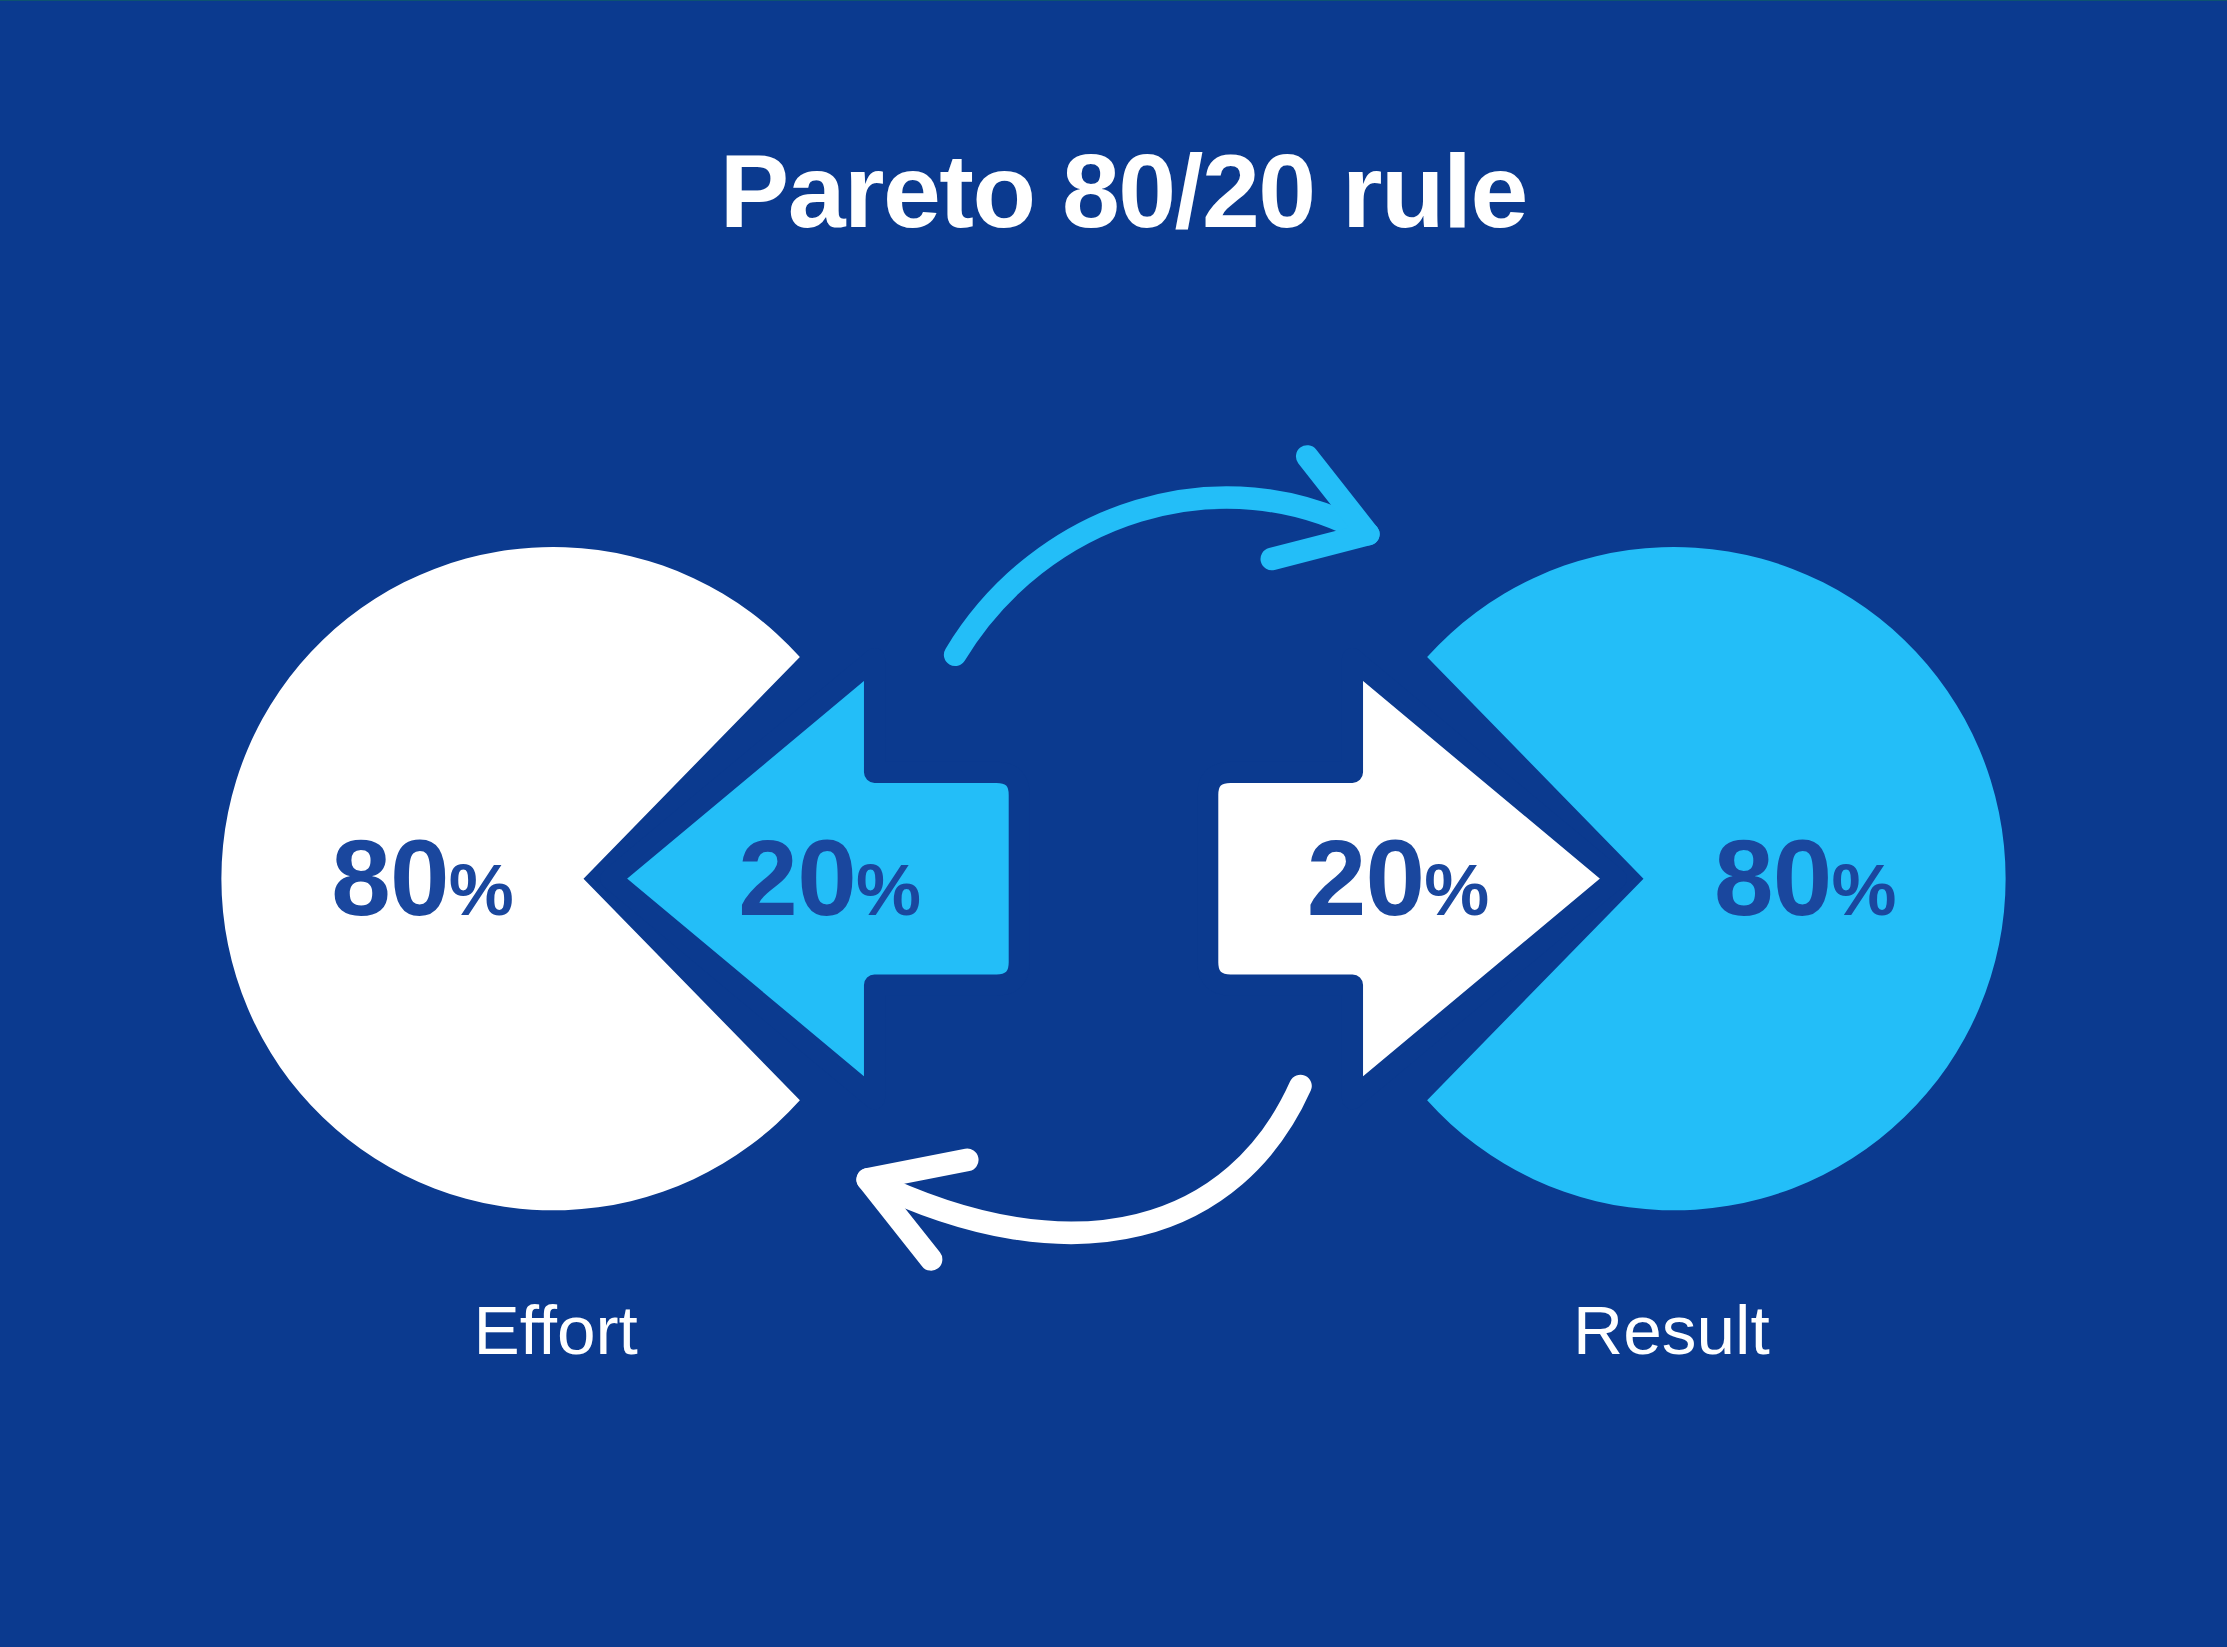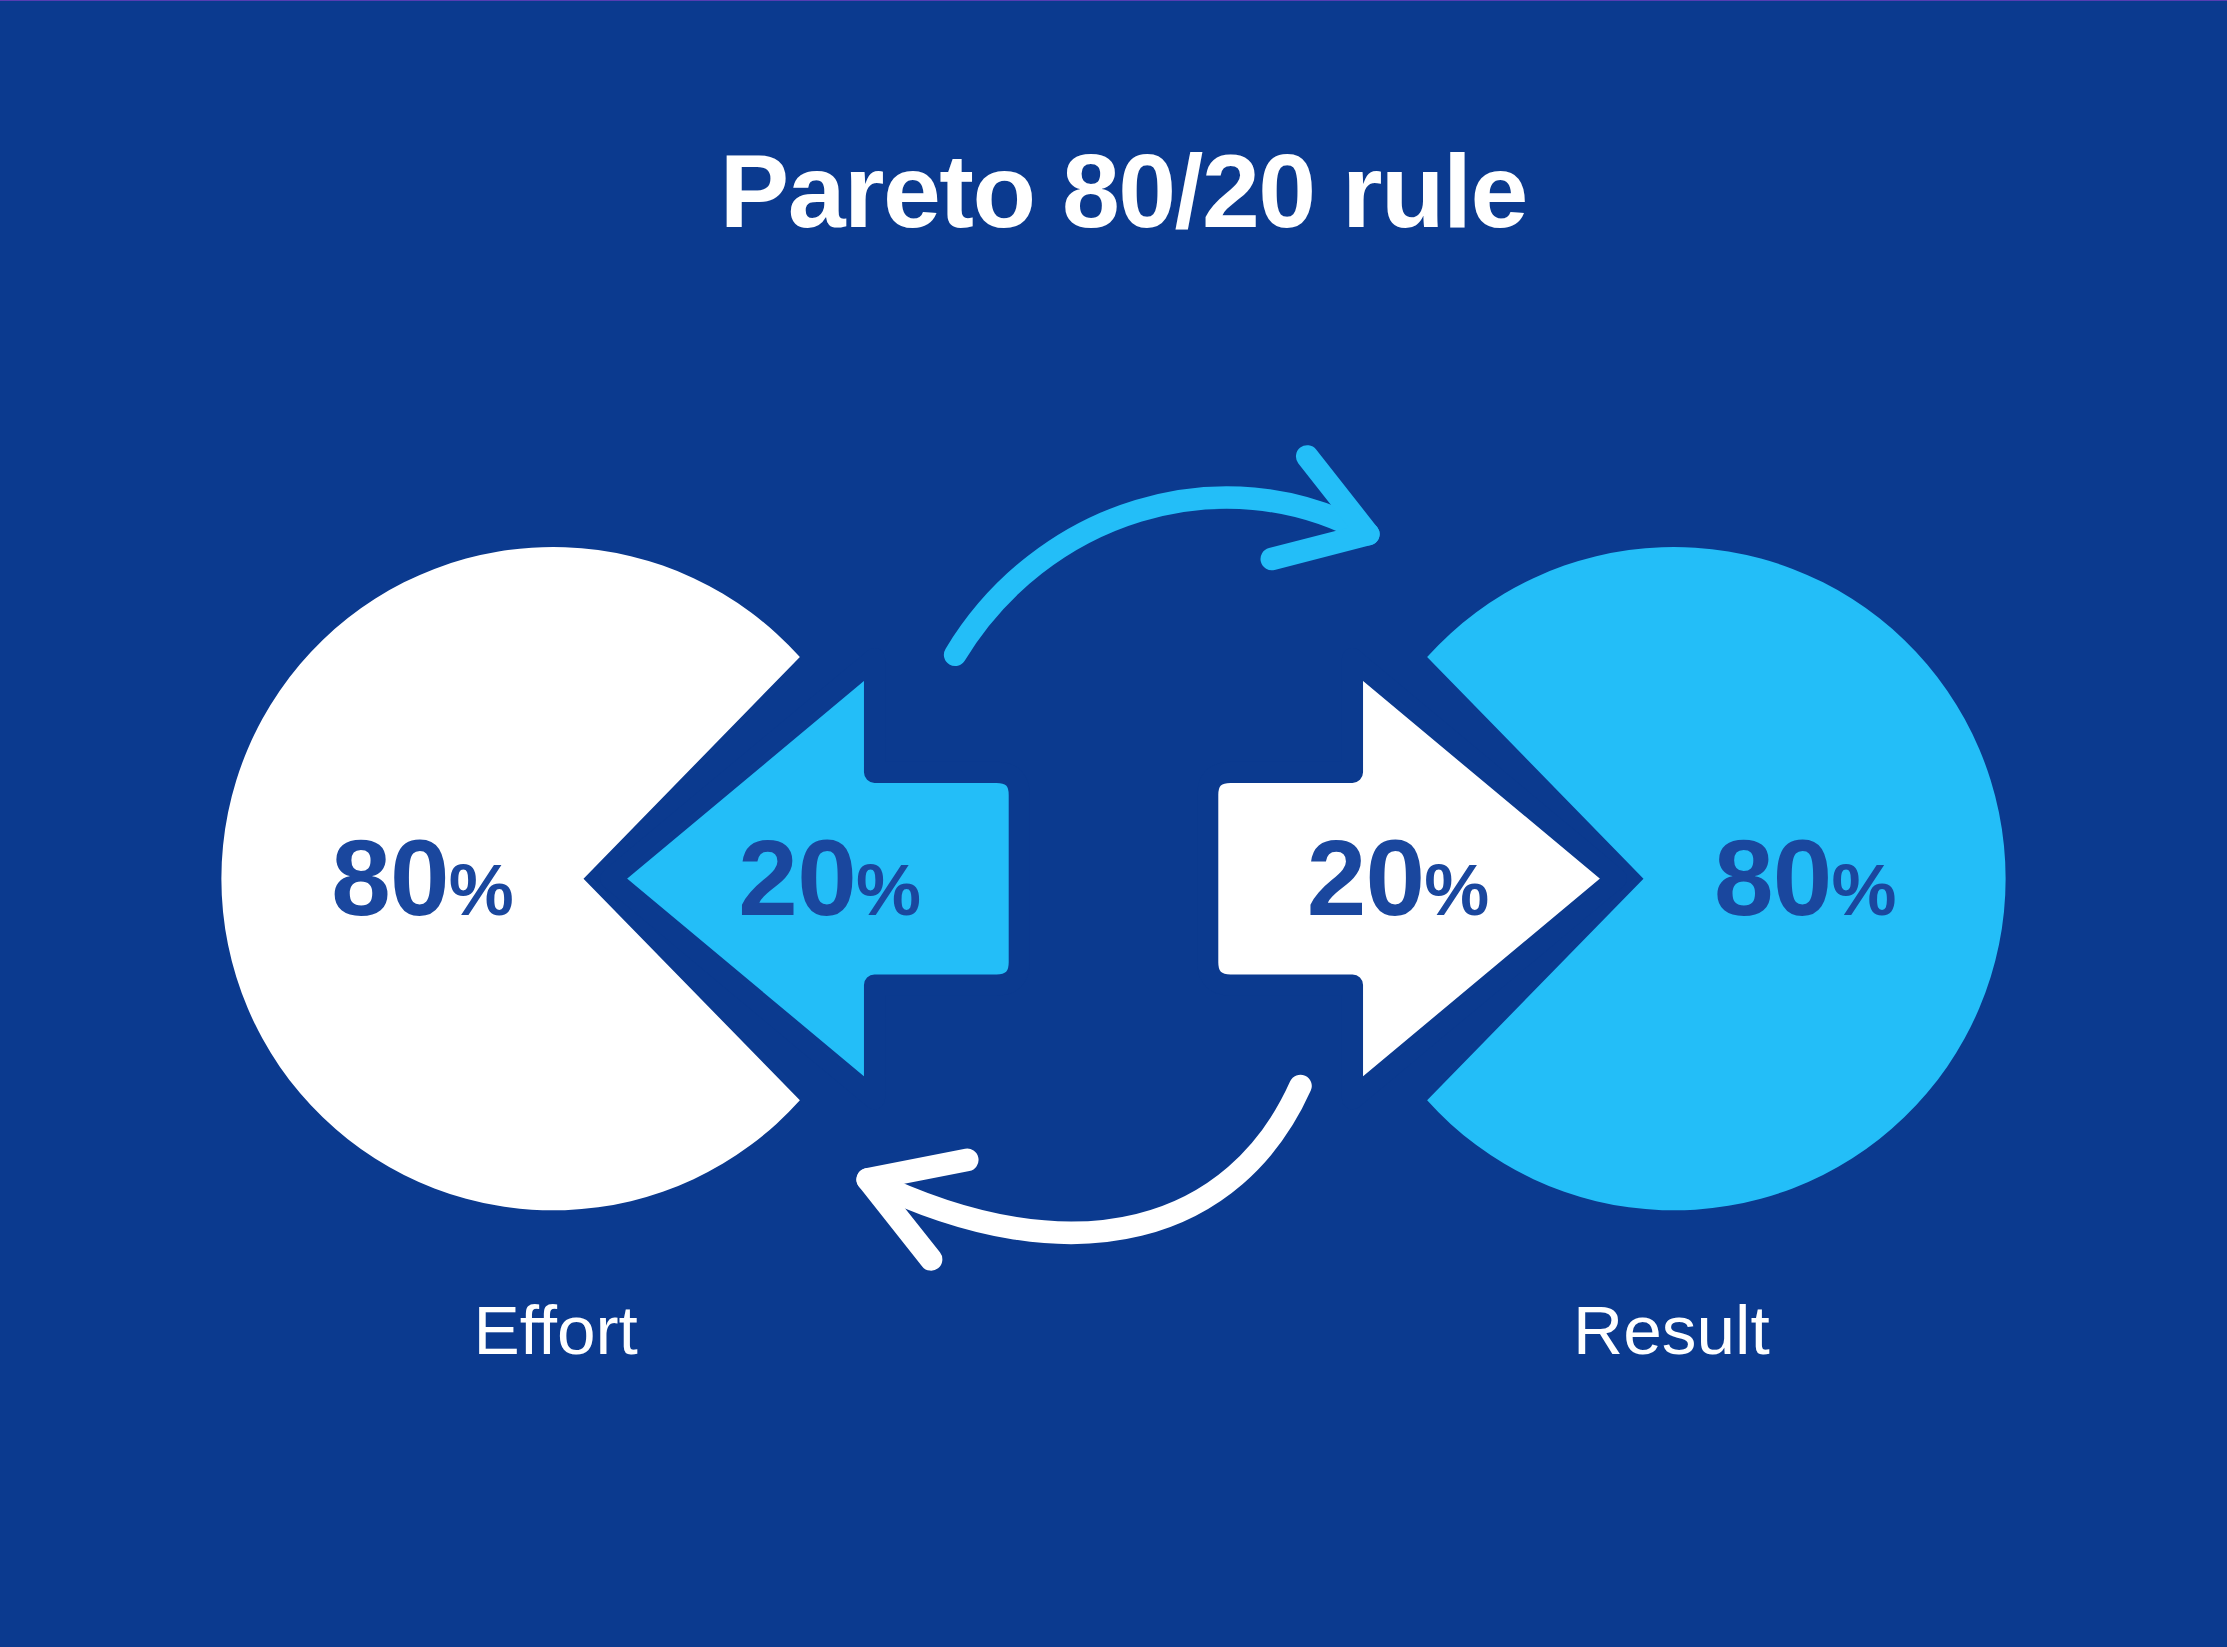--- a/index.html
+++ b/index.html
@@ -4,21 +4,21 @@
 <style>
   html, body {
     margin: 0;
     padding: 0;
     background: #0B3A8F;
   }
   .stage {
     width: 2227px;
     height: 1648px;
     position: relative;
-    background: #d946ef;
+    background: #15803d;
     overflow: hidden;
   }
   svg { display: block; }
 
   .t-title {
     font-family: "Liberation Sans", sans-serif;
     font-weight: 700;
     font-size: 138px;
     letter-spacing: -2px;
     fill: #FFFFFF;

